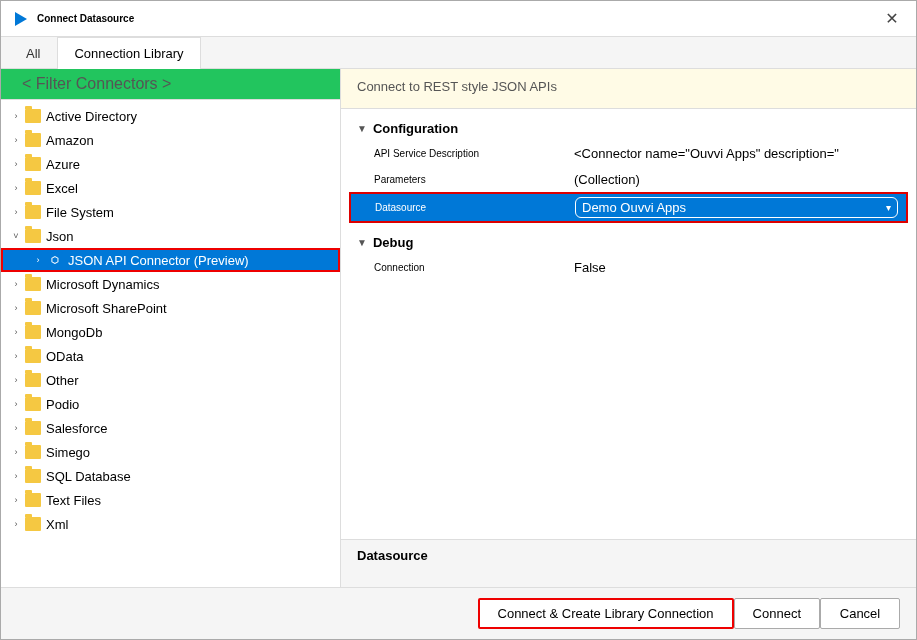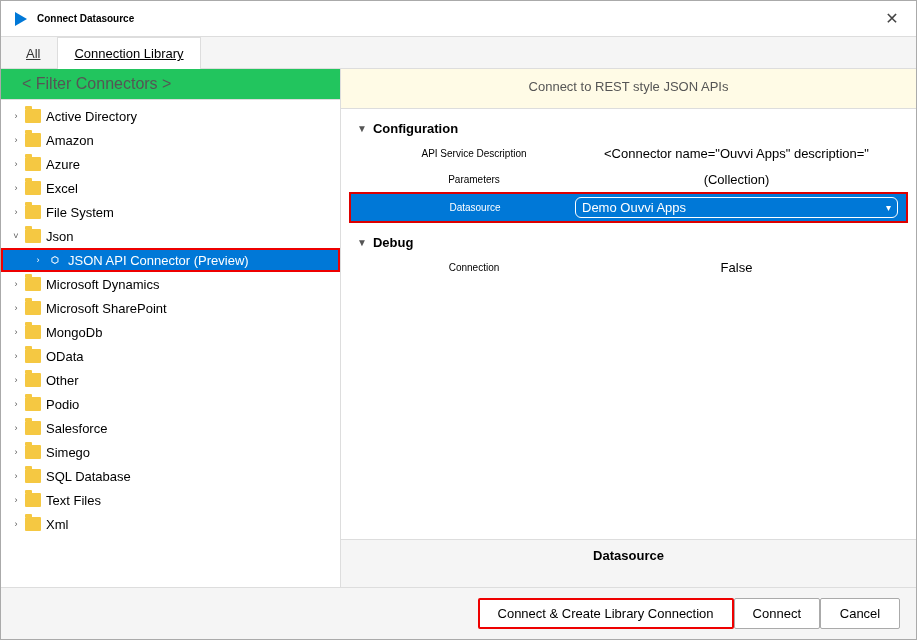--- a/index.html
+++ b/index.html
@@ -65,21 +65,20 @@
       background: #f5f5f5;
     }
     .tab {
       padding: 8px 16px;
       cursor: pointer;
       font-size: 13px;
       border: 1px solid transparent;
       border-bottom: none;
       margin-bottom: -1px;
       color: #333;
-      text-decoration: underline;
     }
     .tab.active {
       background: #fff;
       border-color: #ddd;
       border-bottom-color: #fff;
       color: #000;
       font-weight: 500;
     }
     .content-area {
       display: flex;
@@ -164,21 +163,20 @@
       font-size: 13px;
       color: #000;
     }
     .tree-item.level-1 { padding-left: 8px; }
     .tree-item.level-2 { padding-left: 28px; }
     .right-panel {
       flex: 1;
       display: flex;
       flex-direction: column;
       overflow: hidden;
-      text-align: center;
     }
     .description-bar {
       background: #fffbe6;
       padding: 10px 16px;
       border-bottom: 1px solid #ddd;
       font-size: 13px;
       color: #555;
       min-height: 40px;
     }
     .properties-area {

